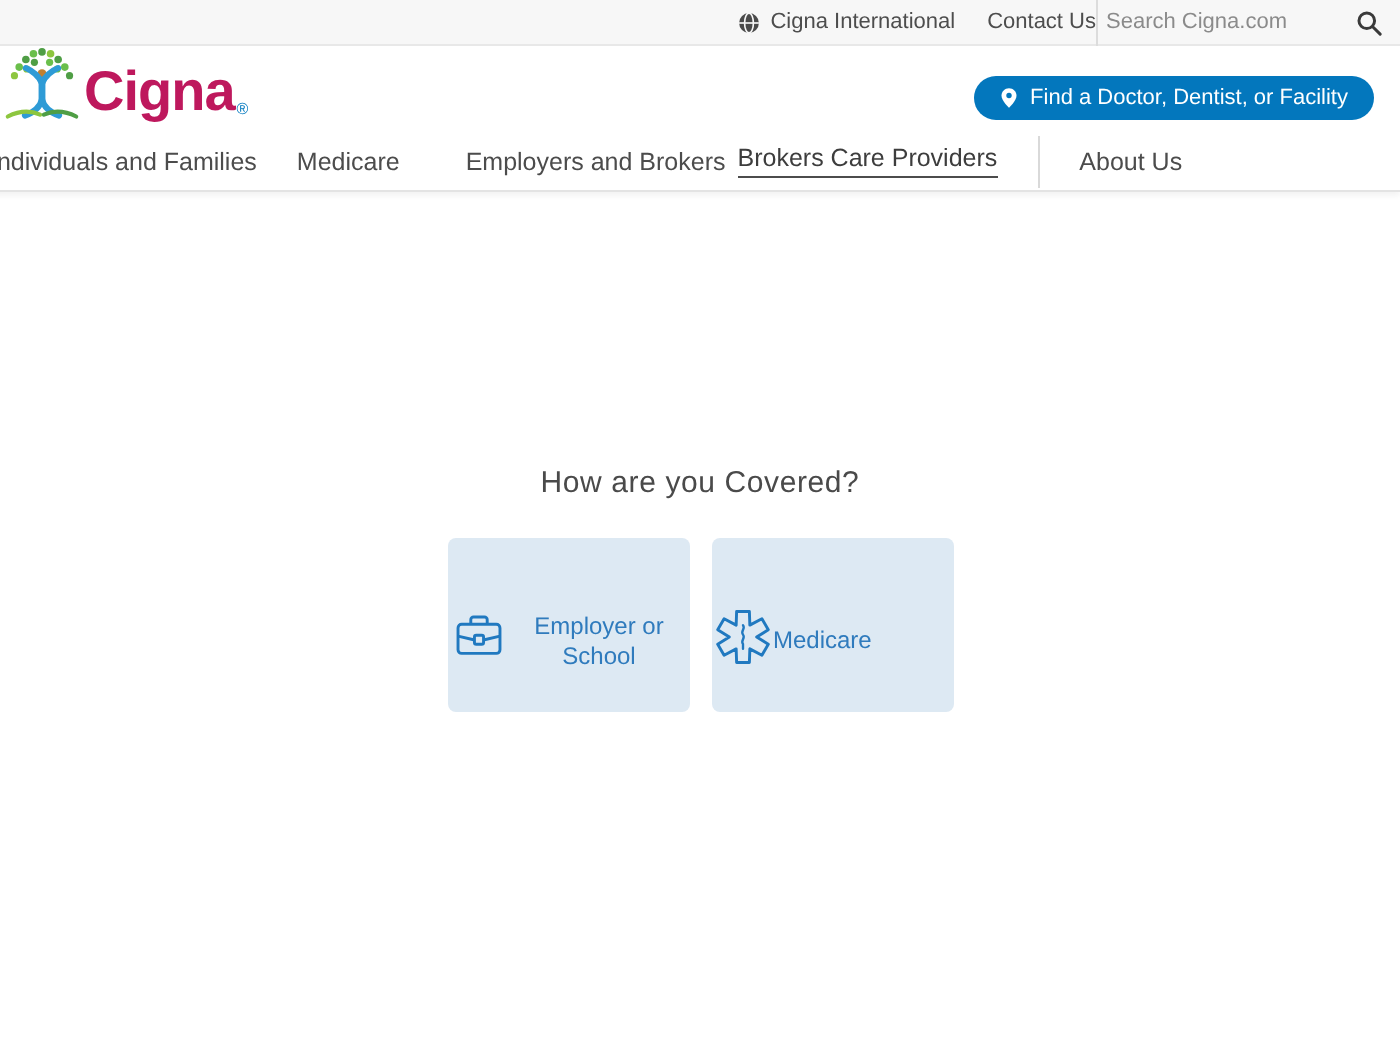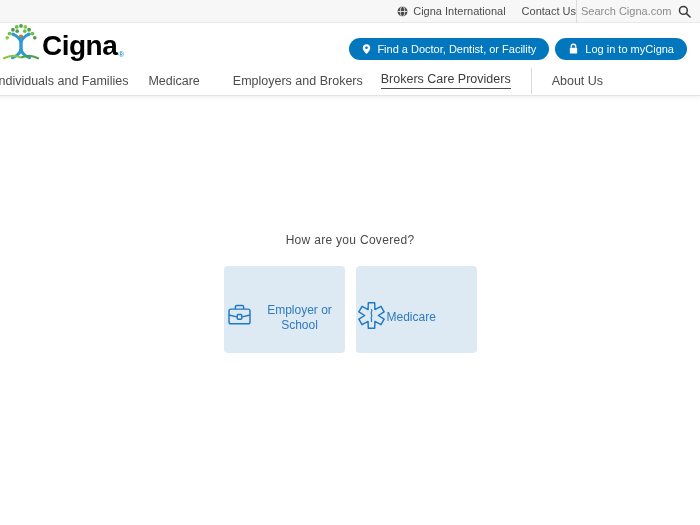--- a/index.html
+++ b/index.html
@@ -27,21 +27,21 @@
     align-items:center;
     gap:5px;
     color:#4d4d4d;
     text-decoration:none;
     cursor:pointer;
     white-space:nowrap;
   }
   .topbar-link.intl { margin-right:16px; }
   .topbar-link.contact { }
   .search-seg {
-    width:124px;
+    width:152px;
     height:23px;
     border-left:1px solid #dcdcdc;
     display:flex;
     align-items:center;
     padding-left:4px;
   }
   .search-input {
     flex:1;
     border:none;
     background:transparent;
@@ -66,21 +66,21 @@
     position:absolute;
     left:2px; top:1px;
     display:flex;
     align-items:flex-end;
     text-decoration:none;
     cursor:pointer;
   }
   .logo-word {
     font-size:28px;
     font-weight:bold;
-    color:#000000;
+    color:#be185d;
     letter-spacing:-0.5px;
     line-height:1;
     margin:0 0 4px 2px;
   }
   .logo-reg {
     font-size:8px;
     color:#0078bf;
     margin:0 0 5px 1px;
   }
   .header-buttons {
@@ -117,37 +117,37 @@
   }
   .nav-item {
     font-size:12.5px;
     color:#4c4c4c;
     text-decoration:none;
     cursor:pointer;
     white-space:nowrap;
   }
   .nav-item.n1 { margin-right:20px; }
   .nav-item.n2 { margin-right:17px; }
-  .nav-item.n3 { margin-right:18px;padding-left:16px; }
+  .nav-item.n3 { margin-right:6px;padding-left:16px; }
   .nav-item.active {
     color:#3d3d3d;
     border-bottom:1px solid #4c4c4c;
     padding-bottom:2px;
   }
   .nav-divider {
     width:1px;
     height:26px;
     background:#d9d9d9;
     margin:0 20px;
   }
   
   .content { padding-top:137px; }
   .heading {
     text-align:center;
-    font-size:12px;
+    font-size:15px;
     font-weight:normal;
     color:#4a4a4a;
     letter-spacing:0.3px;
   }
   .cards {
     margin-top:19px;
     display:flex;
     justify-content:center;
     gap:11px;
   }
@@ -240,29 +240,20 @@
   <div class="header-buttons">
     <button class="pill-btn">
       <span style="display:flex">
         <svg width="9" height="12" viewBox="0 0 12 14">
           <path d="M6,0.5 C3.2,0.5 1,2.7 1,5.5 C1,9 6,13.5 6,13.5 C6,13.5 11,9 11,5.5 C11,2.7 8.8,0.5 6,0.5 Z" fill="#ffffff"></path>
           <circle cx="6" cy="5.3" r="1.8" fill="#0377bd"></circle>
         </svg>
       </span>
       <span>Find a Doctor, Dentist, or Facility</span>
     </button>
-    <button class="pill-btn">
-      <span style="display:flex">
-        <svg width="11" height="12" viewBox="0 0 12 13">
-          <path d="M3.5,5.2 V3.8 a2.5,2.5 0 0 1 5,0 V5.2" fill="none" stroke="#ffffff" stroke-width="1.4"></path>
-          <rect x="2" y="5.2" width="8" height="6.3" rx="1" fill="#ffffff"></rect>
-        </svg>
-      </span>
-      <span>Log in to myCigna</span>
-    </button>
   </div>
 </div>
 
 <nav class="mainnav">
   <a class="nav-item n1">Individuals and Families</a>
   <a class="nav-item n2">Medicare</a>
   <a class="nav-item n3">Employers and Brokers</a>
   <a class="nav-item active">Brokers Care Providers</a>
   <span class="nav-divider"></span>
   <a class="nav-item">About Us</a>

